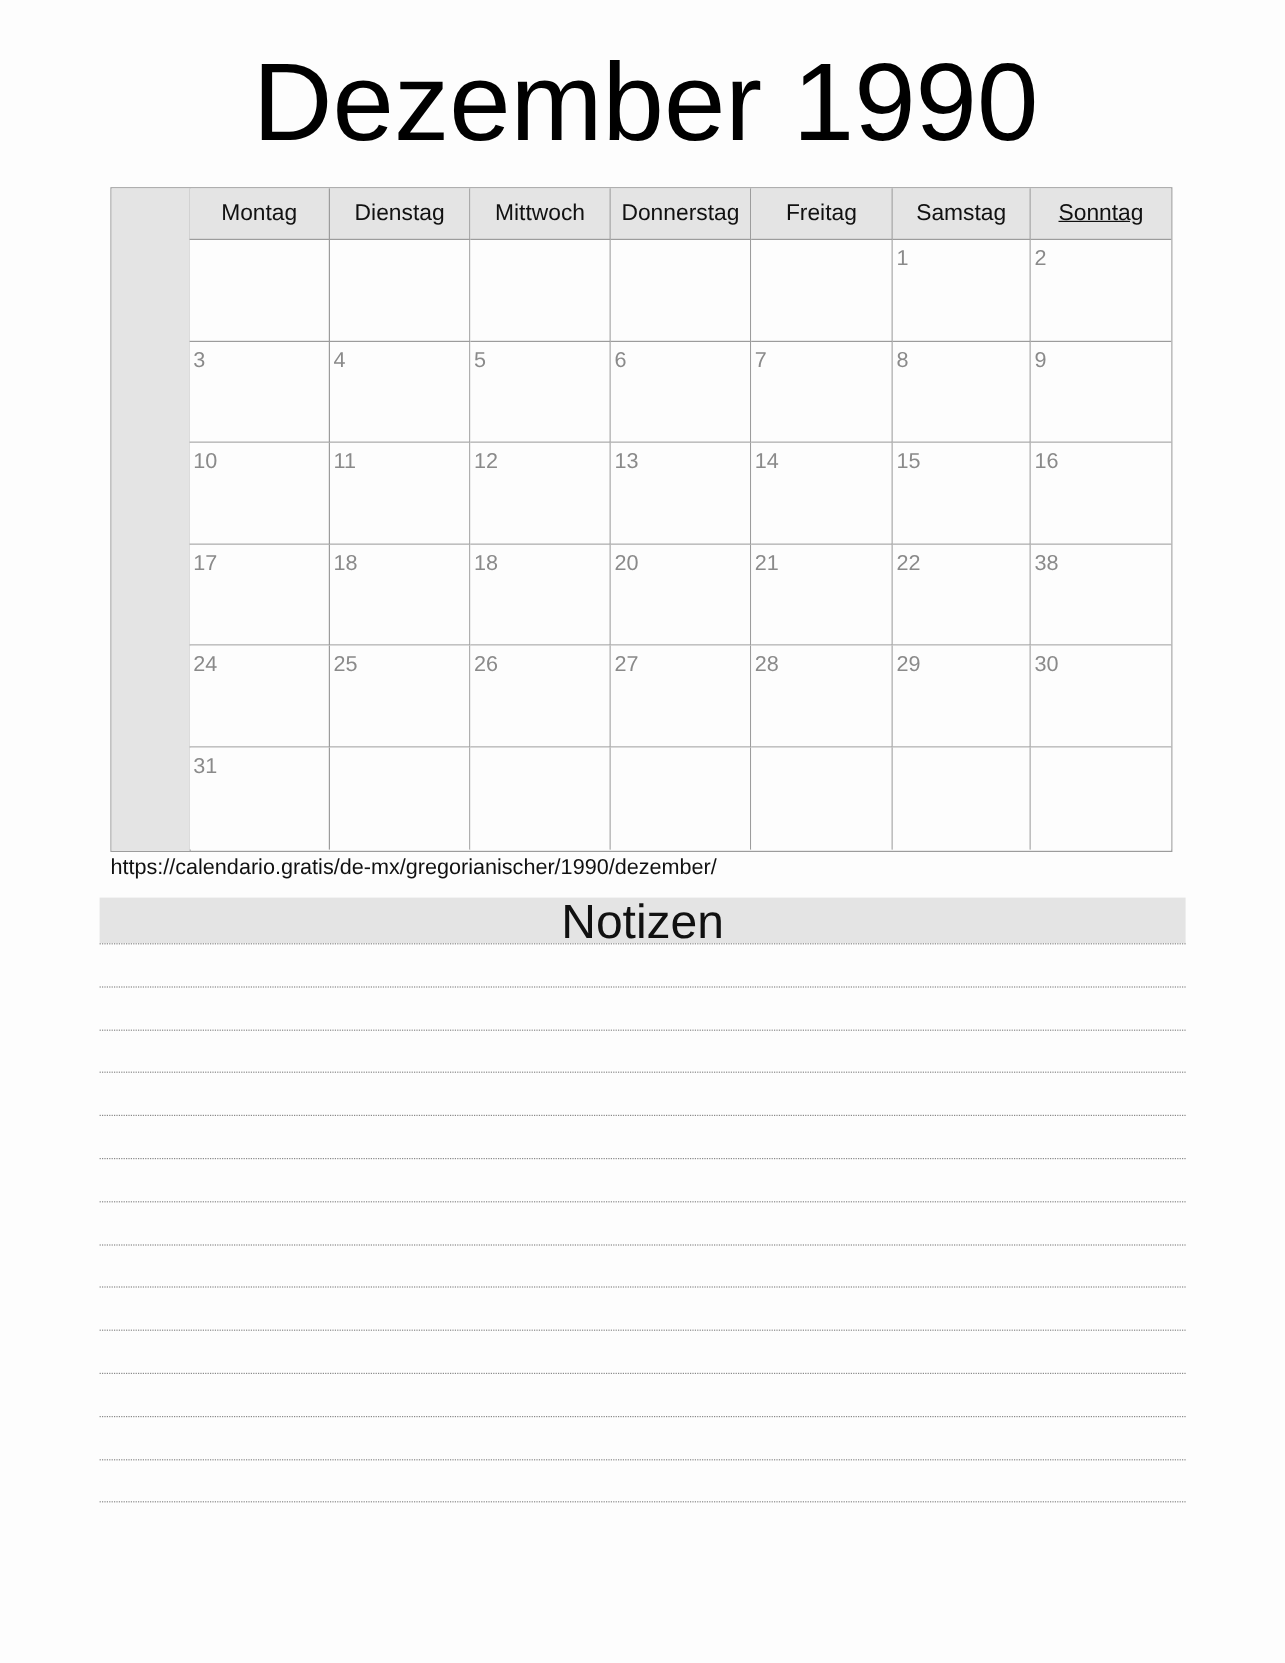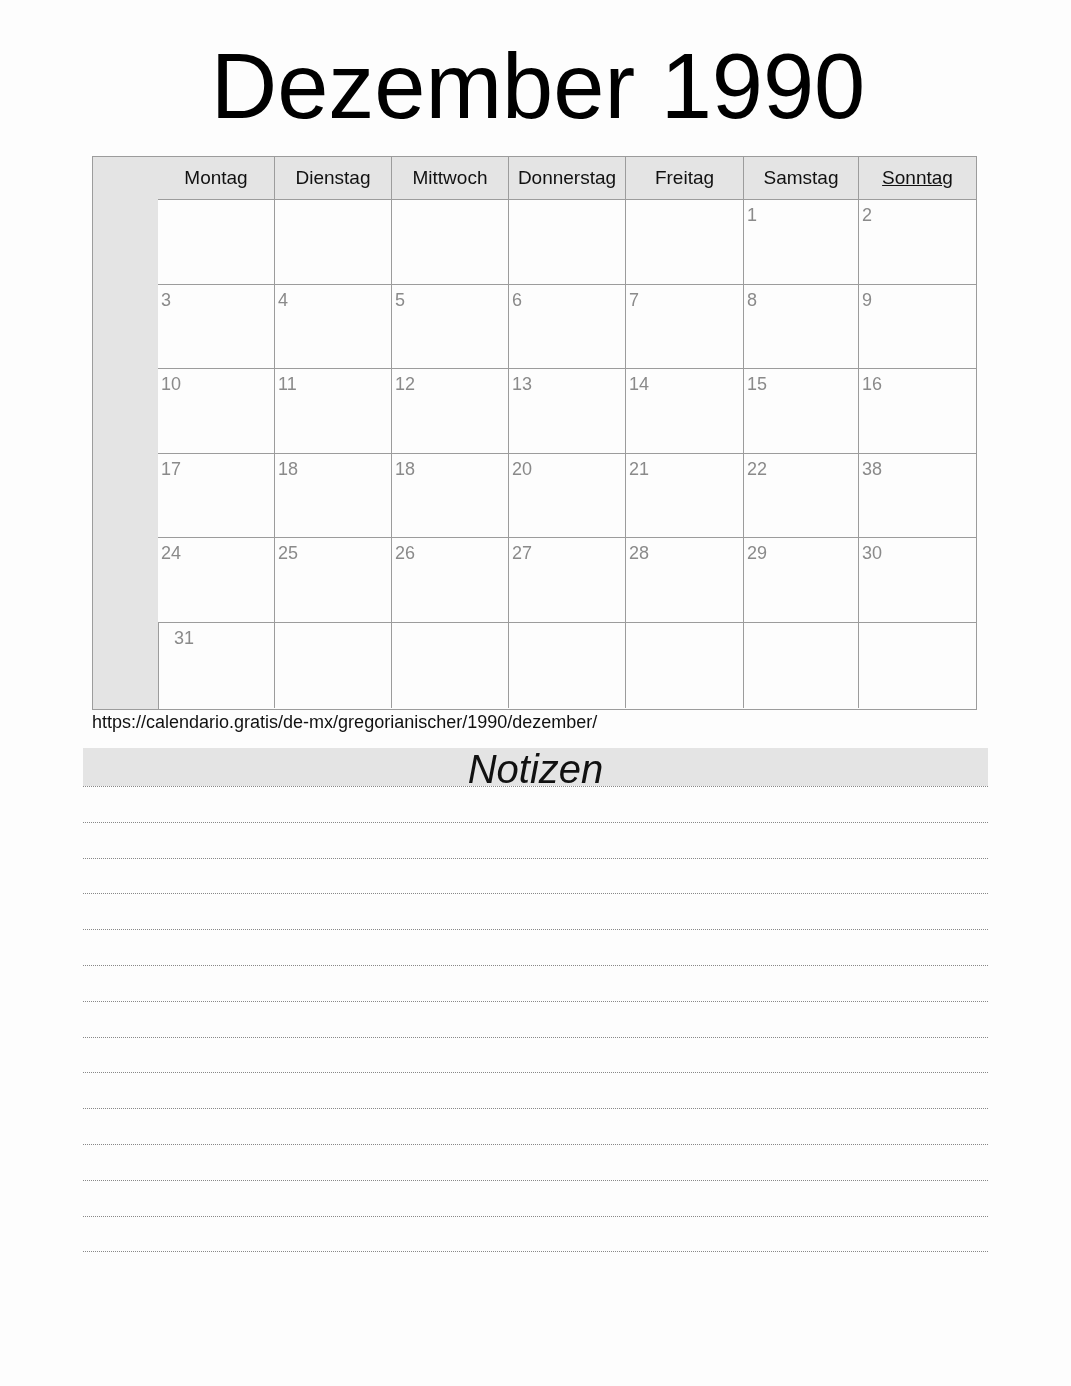--- a/index.html
+++ b/index.html
@@ -31,27 +31,27 @@
       font-size: 19px; color: #111; box-sizing: border-box;
     }
     .cell {
       border-right: 1px solid #9c9c9c; border-bottom: 1px solid #9c9c9c;
       box-sizing: border-box; background: #fdfdfd; position: relative;
     }
     .cell .num {
       position: absolute; left: 3px; top: 5px; font-size: 18px; color: #8a8a8a;
     }
     .grid > .last-col { border-right: none; text-decoration: underline; }
-    .grid > .last-row { border-bottom: none; margin-left: 13px; }
+    .grid > .last-row { border-bottom: none; }
     .url {
       position: absolute; left: 92px; top: 712px; font-size: 18px; color: #111;
     }
     .notes-head {
       position: absolute; left: 83px; top: 748px; width: 905px; height: 38px;
-      background: #e4e4e4; text-align: center; font-size: 40px; line-height: 42px; color: #111; font-style: italic;
+      background: #e4e4e4; text-align: center; font-size: 40px; line-height: 42px; color: #111;
     }
     .line {
       position: absolute; left: 83px; width: 905px; height: 0;
       border-top: 1px dotted #888;
     }
   </style>
 </head>
 <body>
 
 <div class="title">Dezember 1990</div>

